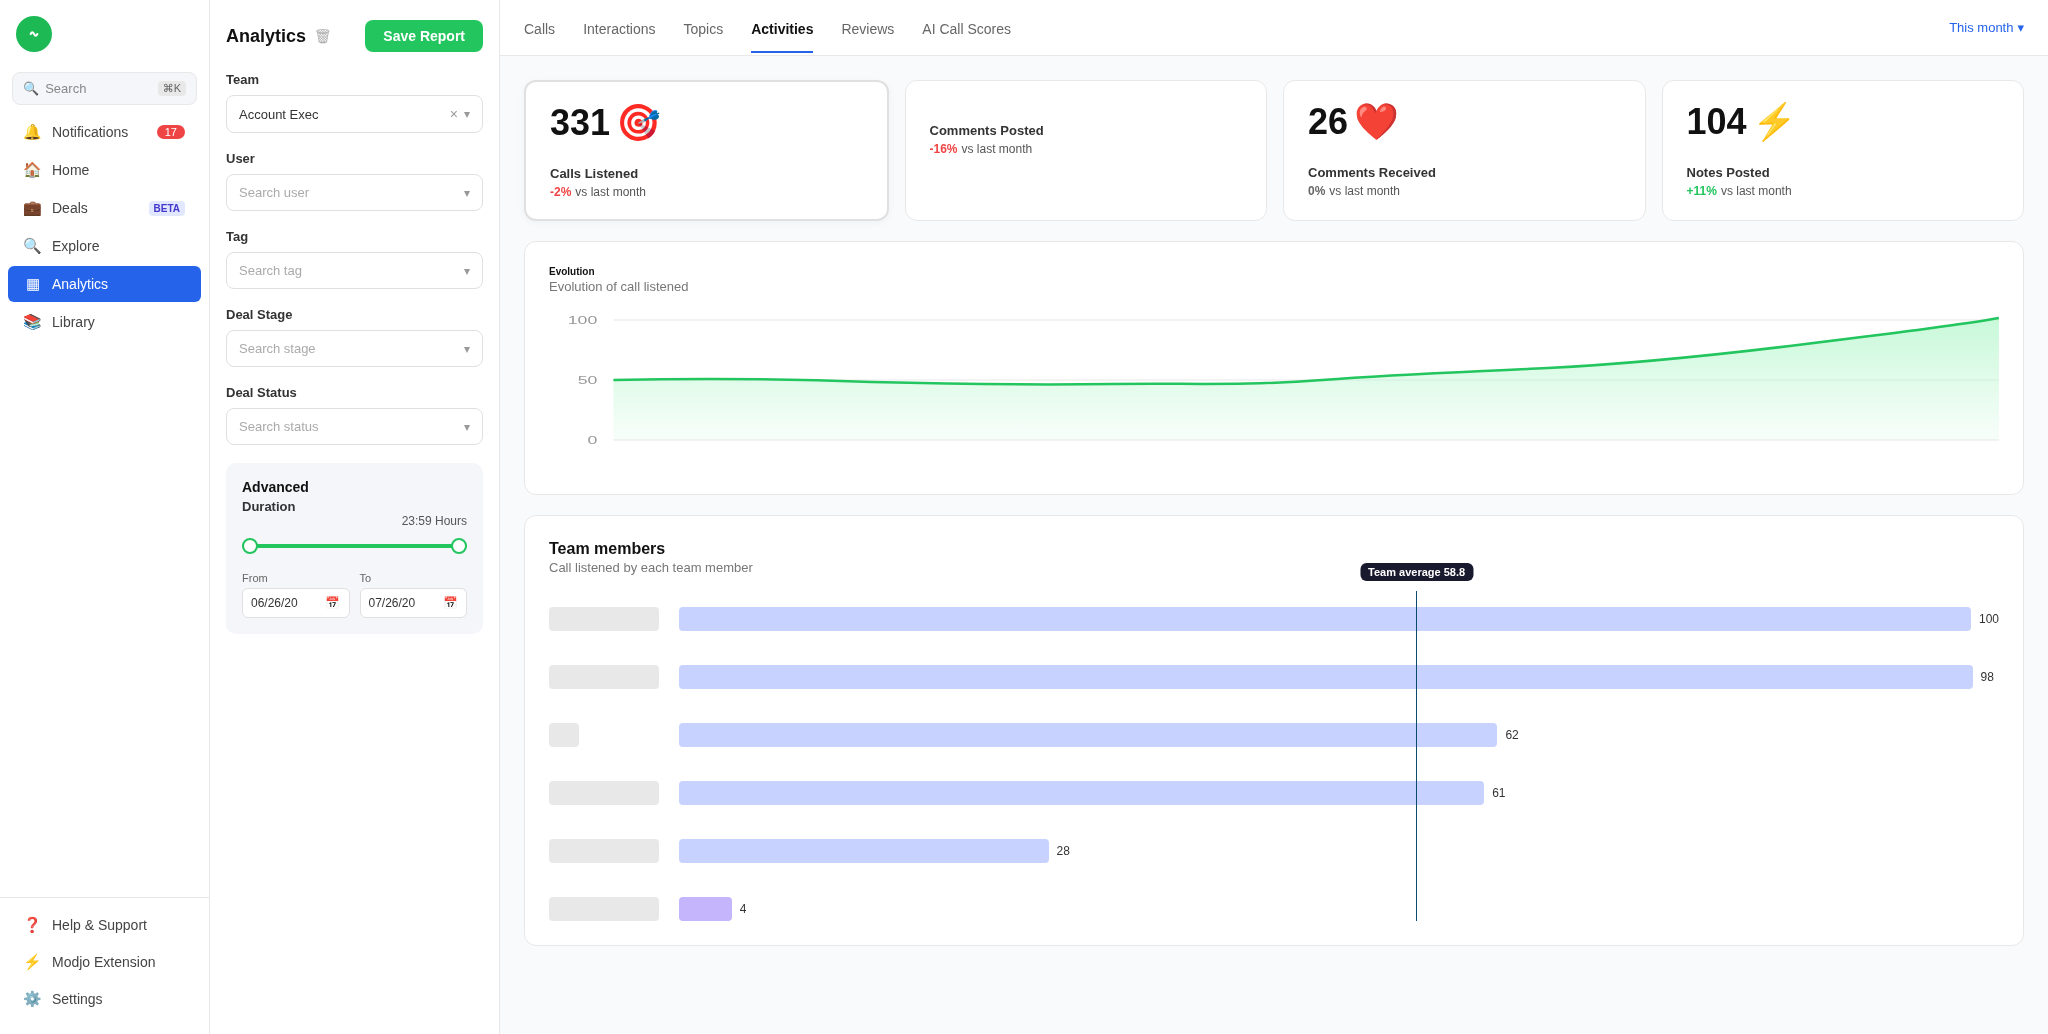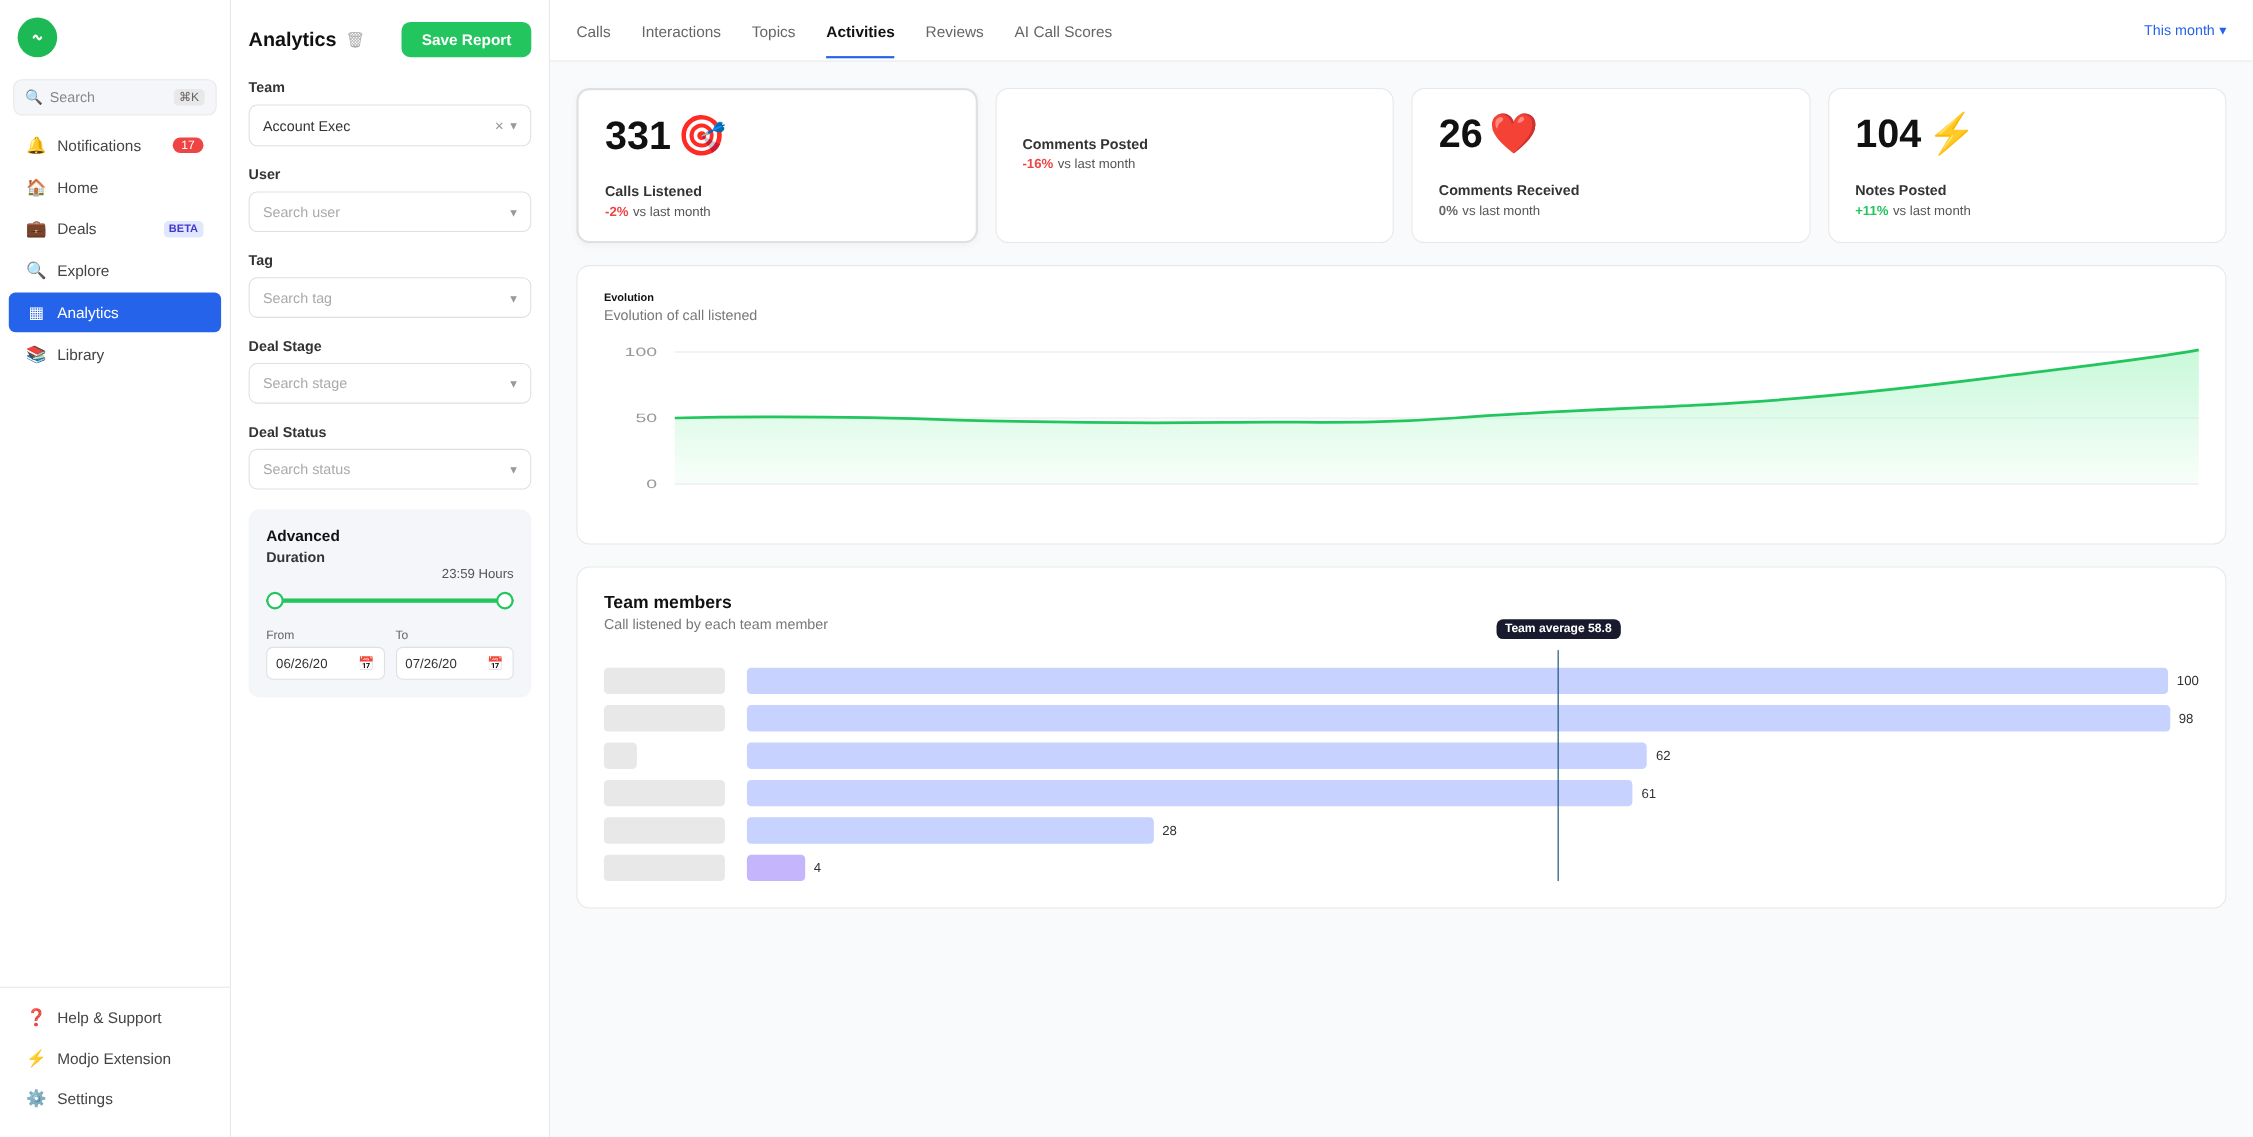--- a/index.html
+++ b/index.html
@@ -164,21 +164,21 @@
     .line-chart { position: relative; height: 160px; }
     .line-chart svg { width: 100%; height: 100%; }
     .chart-x-labels { display: flex; justify-content: space-between; margin-top: 6px; }
     .chart-x-label { font-size: 11px; color: #999; }
 
     
     .team-section { background: #fff; border-radius: 12px; padding: 24px; border: 1px solid #e8e8e8; }
     .team-title { font-size: 16px; font-weight: 700; color: #111; }
     .team-subtitle { font-size: 13px; color: #777; margin-top: 2px; margin-bottom: 16px; }
     .bar-chart { display: flex; flex-direction: column; gap: 10px; }
-    .bar-row { display: flex; align-items: center; gap: 10px; }
+    .bar-row { display: flex; align-items: center; gap: 10px; margin-top: 24px; }
     .bar-label-col { width: 120px; }
     .bar-label { background: #e8e8e8; border-radius: 4px; height: 24px; width: 110px; }
     .bar-container { flex: 1; position: relative; display: flex; align-items: center; }
     .bar { height: 24px; border-radius: 4px; background: #c7d2fe; }
     .bar-value { font-size: 12px; color: #333; margin-left: 8px; font-weight: 500; white-space: nowrap; }
   </style>
 </head>
 <body>
 
 <nav class="sidebar">

